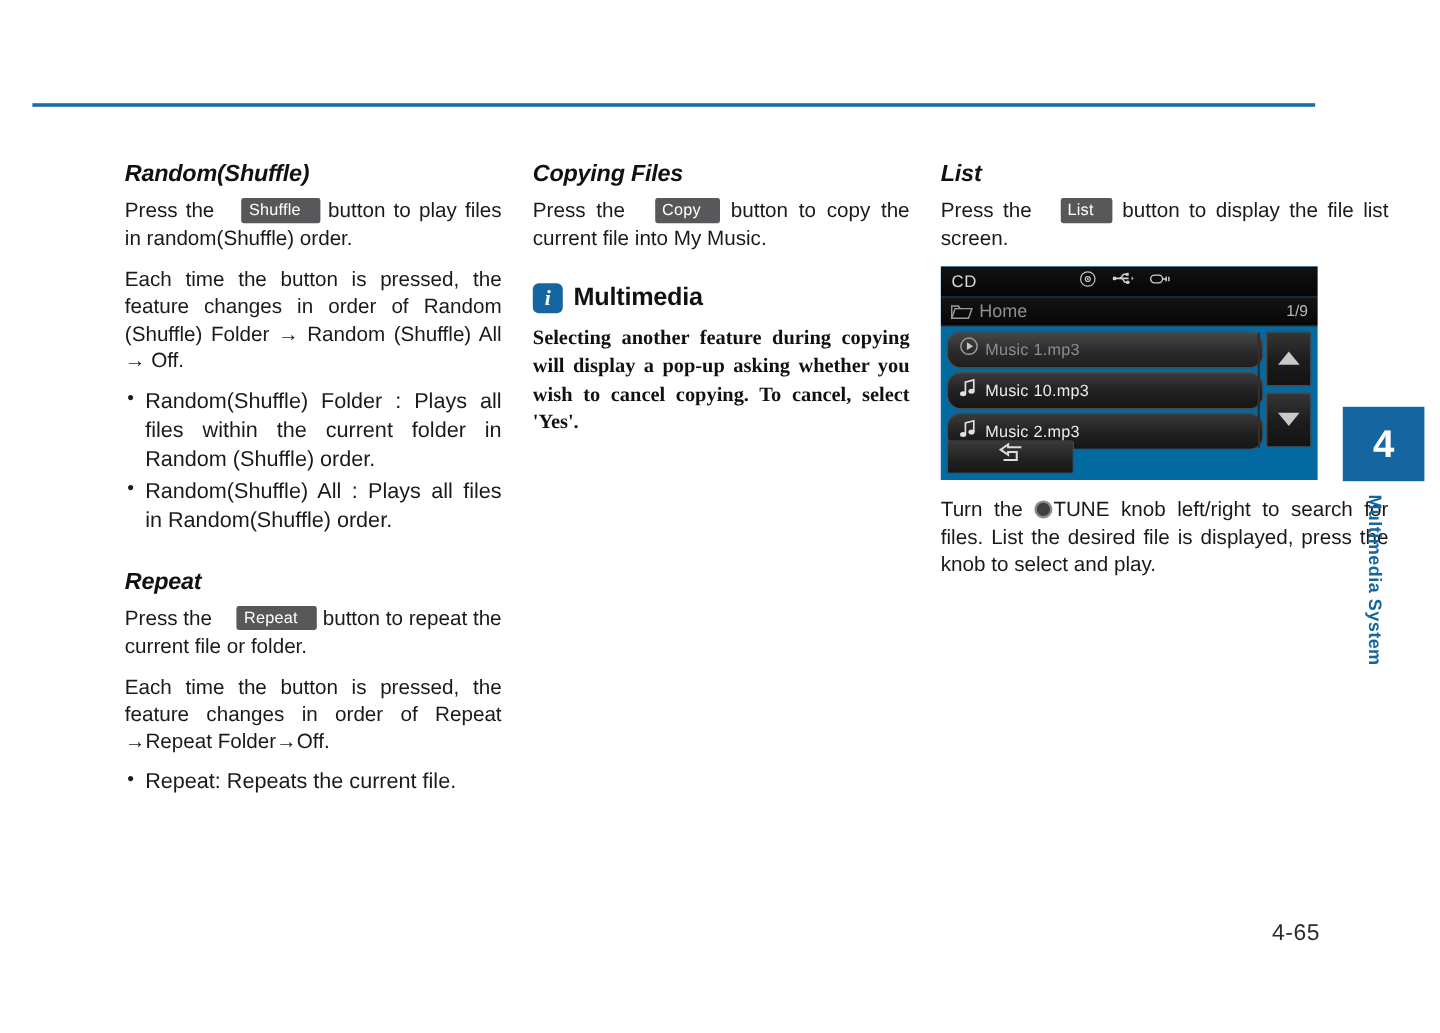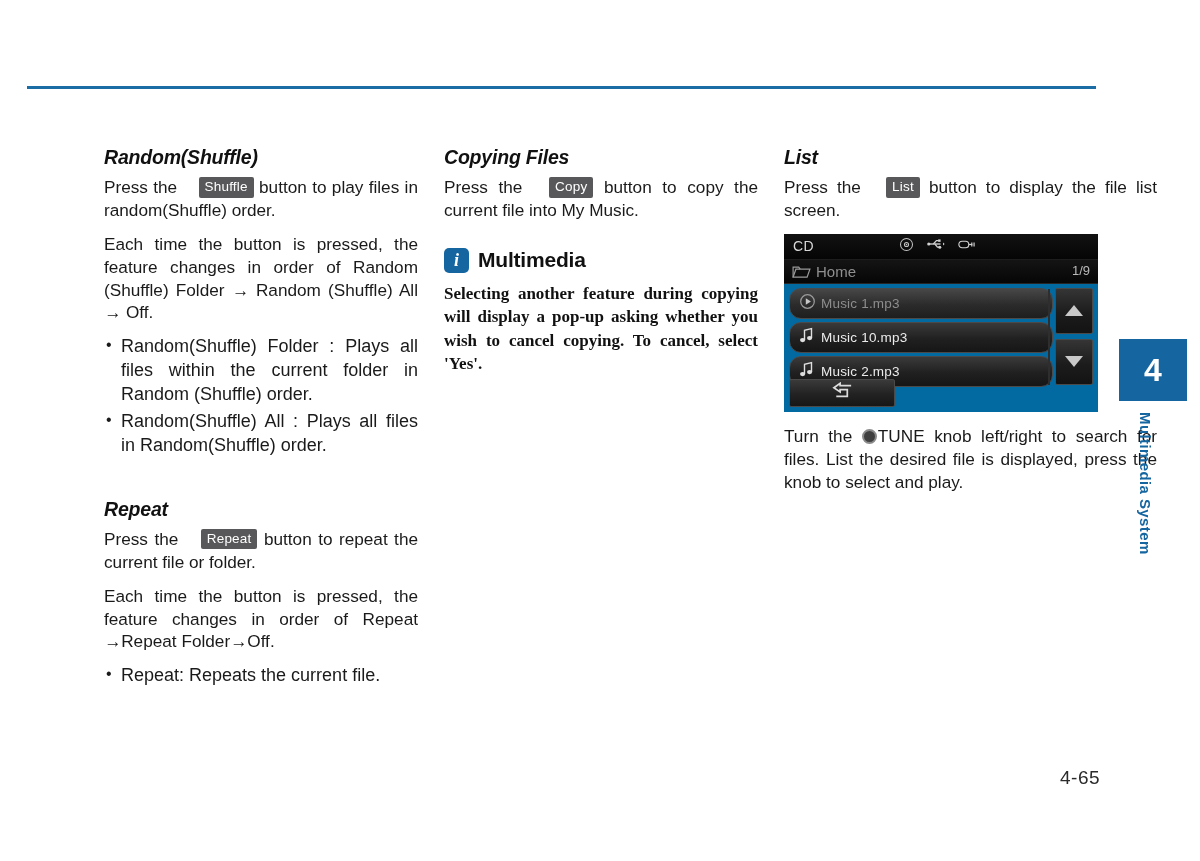--- a/index.html
+++ b/index.html
@@ -64,21 +64,21 @@
   
   .col {
     position: absolute;
     top: 134px;
   }
   .col-1 { left: 104px; width: 314px; }
   .col-2 { left: 444px; width: 314px; }
   .col-3 { left: 784px; width: 373px; }
 
   h2.sec-title {
-    margin: 12px 0 7px 0;
+    margin: 0 0 7px 0;
     font-size: 19.5px;
     font-style: italic;
     font-weight: bold;
     color: #111;
     letter-spacing: -0.2px;
   }
 
   p.body {
     margin: 0 0 11px 0;
     font-size: 17.2px;
@@ -88,21 +88,21 @@
   }
   p.body.last { margin-bottom: 0; }
 
   
   .chip {
     display: inline-block;
     background: #58585a;
     color: #ffffff;
     font-size: 13.5px;
     line-height: 1;
-    padding: 3px 6px 4px 6px;
+    padding: 3px 16px 4px 6px;
     border-radius: 2px;
     vertical-align: 2px;
     font-style: normal;
     font-weight: normal;
     letter-spacing: 0.2px;
     margin-left: 16px;
   }
 
   
   ul.bullets {

